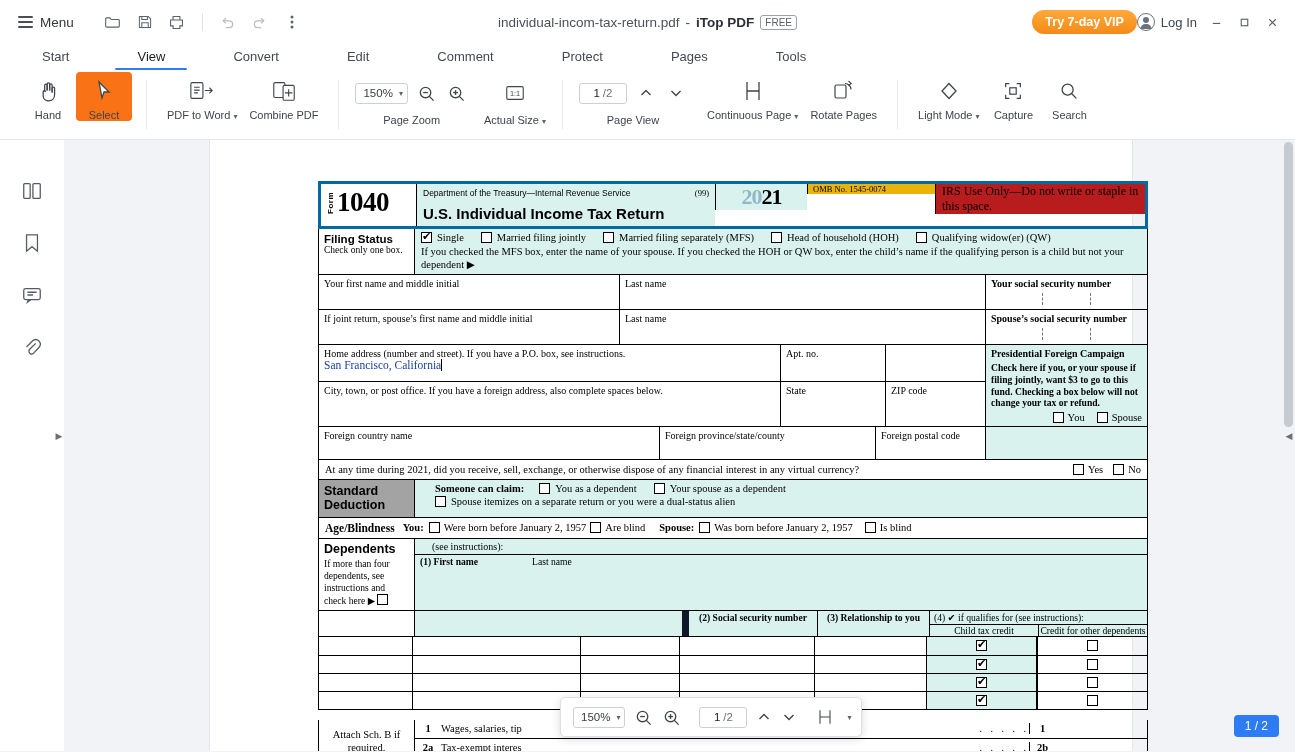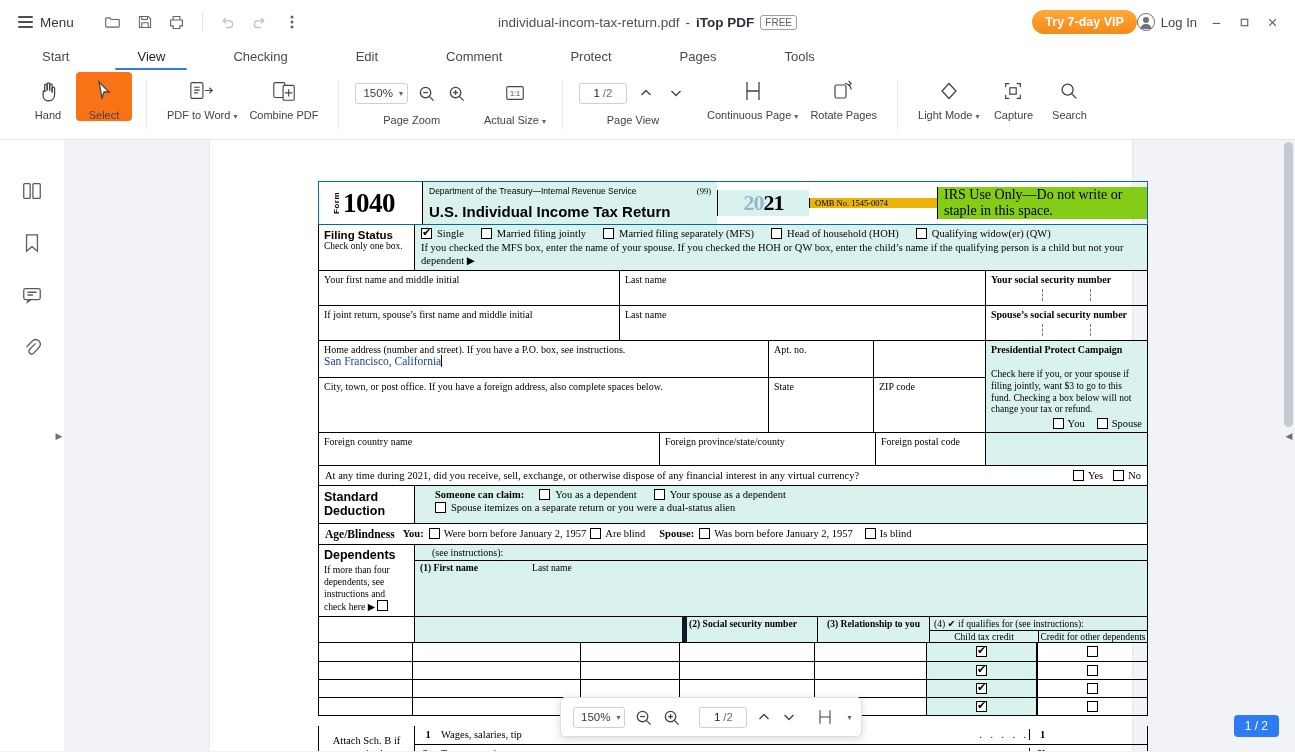--- a/index.html
+++ b/index.html
@@ -118,36 +118,36 @@
     position:absolute; right:1px; top:285px; width:10px; height:22px; display:flex; align-items:center; justify-content:center;
     color:#6a7079; font-size:9px; cursor:pointer;
   }
 
   
   .form1040 {
     position:absolute; left:254px; top:41px; width:830px;
     font-family:"Liberation Serif", serif; color:#000; font-size:11px;
   }
   .teal { background:#d9f2ee; }
-  .hdr { display:flex; align-items:center; border:1px solid #0369a1;padding-left:8px; }
+  .hdr { display:flex; align-items:flex-start; border:3px solid #0369a1; }
   .hdr-left { width:95px; display:flex; align-items:center; padding:3px 5px; background:#fff;}
   .formword {
     font-size:8px; writing-mode:vertical-rl; transform:rotate(180deg); letter-spacing:0.5px; margin-right:2px;
     font-family:"Liberation Sans", sans-serif; font-weight:bold;
   }
   .f1040 { font-size:27px; font-weight:bold; letter-spacing:-0.5px; font-family:"Liberation Serif", serif;}
   .hdr-mid { flex:1; padding:4px 6px; background:#d9f2ee; border-left:1px solid #000; position:relative;}
   .dept { font-size:8.5px; font-family:"Liberation Sans", sans-serif;}
   .ustitle { font-size:15px; font-weight:bold; margin-top:7px; font-family:"Liberation Sans", sans-serif;}
   .nn { position:absolute; right:6px; top:4px; font-size:8.5px; }
   .hdr-year { width:92px; border-left:1px solid #000; background:#d9f2ee; display:flex; align-items:center; justify-content:center;}
   .yr20 { font-size:22px; color:#8fb8c9; font-weight:bold; letter-spacing:-1px;}
   .yr21 { font-size:22px; font-weight:bold; letter-spacing:-1px;}
   .hdr-omb { width:128px; border-left:1px solid #000; background:#eab308; font-size:8.5px; display:flex; align-items:center; padding:0 5px;}
-  .hdr-irs { flex:0 0 210px; border-left:1px solid #000; background:#84cc16; font-size:14px; display:flex; align-items:center; padding:0 6px;}
+  .hdr-irs { flex:0 0 210px; border-left:1px solid #000; background:#b91c1c; font-size:12px; display:flex; align-items:center; padding:0 6px;}
 
   .sec { border:1px solid #000; border-top:0; display:flex; }
   .sec-label { width:95px; padding:4px 5px; font-size:10.5px; }
   .sec-label b { font-size:11.5px; display:block; font-family:"Liberation Sans", sans-serif;}
   .sec-body { flex:1; border-left:1px solid #000; background:#d9f2ee; padding:3px 6px; }
 
   .cbrow { display:flex; align-items:center; gap:5px; flex-wrap:wrap; font-size:10.5px;}
   .cb { width:11px; height:11px; border:1px solid #000; background:#fff; display:inline-block; position:relative; flex:none;}
   .cb.checked::after{
     content:"✔"; position:absolute; left:0px; top:-3px; font-size:11px; color:#000; font-family:"DejaVu Sans", sans-serif;
@@ -283,21 +283,21 @@
               <line x1="10.5" y1="3.5" x2="3.5" y2="10.5"></line>
             </svg>
         </div>
       </div>
     </div>
   </div>
 
   <div class="tabs">
     <div class="tab">Start</div>
     <div class="tab active">View</div>
-    <div class="tab">Checking</div>
+    <div class="tab">Convert</div>
     <div class="tab">Edit</div>
     <div class="tab">Comment</div>
     <div class="tab">Protect</div>
     <div class="tab">Pages</div>
     <div class="tab">Tools</div>
   </div>
 
   <div class="ribbon">
     <div class="rb-group">
       <div class="rb-item">
@@ -566,27 +566,27 @@
               <div class="blue-text"><span>San Francisco, California</span><span class="caret-line"></span></div>
             </div>
             <div class="ncell" style="height:36px;border-top:1px solid #000;"><span>City, town, or post office. If you have a foreign address, also complete spaces below.</span></div>
           </div>
           <div style="width:105px;border-left:1px solid #000;">
             <div class="ncell" style="height:36px;"><span>Apt. no.</span></div>
             <div style="display:flex;height:36px;border-top:1px solid #000;">
               <div class="ncell" style="width:105px;"><span>State</span></div>
             </div>
           </div>
-          <div style="width:112px;border-left:1px solid #000;">
+          <div style="width:100px;border-left:1px solid #000;">
             <div class="ncell" style="height:36px;"></div>
             <div class="ncell" style="height:36px;border-top:1px solid #000;"><span>ZIP code</span></div>
           </div>
           <div class="ncell bl teal" style="width:162px;">
-            <b>Presidential Protect Campaign</b>
-            <div style="font-size:9.6px;line-height:1.22;margin-top:13px;">Check here if you, or your spouse if filing jointly, want $3 to go to this fund. Checking a box below will not change your tax or refund.</div>
+            <b>Presidential Foreign Campaign</b>
+            <div style="font-size:9.6px;line-height:1.22;margin-top:3px;font-weight:bold;">Check here if you, or your spouse if filing jointly, want $3 to go to this fund. Checking a box below will not change your tax or refund.</div>
             <div class="cbrow" style="margin-top:3px;justify-content:flex-end;gap:4px;">
               <span class="cb"></span>
               <span>You</span>
               <span class="cb" style="margin-left:8px;"></span>
               <span>Spouse</span>
             </div>
           </div>
         </div>
 
         <div class="nrow">
@@ -599,21 +599,21 @@
         <div class="q-row">
           <span>At any time during 2021, did you receive, sell, exchange, or otherwise dispose of any financial interest in any virtual currency?</span>
           <span class="spacer"></span>
           <span class="cb" style="margin:0 4px 0 8px;"></span>
           <span>Yes</span>
           <span class="cb" style="margin:0 4px 0 10px;"></span>
           <span>No</span>
         </div>
 
         <div class="std-row">
-          <div style="width:95px;padding:4px 5px;background:#ffffff;">
+          <div style="width:95px;padding:4px 5px;background:#a3a3a3;">
             <b style="font-size:12.5px;font-family:'Liberation Sans',sans-serif;display:block;line-height:1.15;">Standard Deduction</b>
           </div>
           <div style="flex:1;border-left:1px solid #000;padding:3px 20px;">
             <div class="cbrow">
               <b style="margin-right:10px;">Someone can claim:</b>
               <span class="cb"></span>
               <span class="cb-lbl">You as a dependent</span>
               <span class="cb"></span>
               <span class="cb-lbl">Your spouse as a dependent</span>
             </div>
@@ -653,21 +653,21 @@
               <div style="width:0"></div>
             </div>
           </div>
           <div style="width:0"></div>
         </div>
 
         <div style="display:flex; border:1px solid #000;border-top:0;">
           <div style="width:95px;"></div>
           <div style="flex:1;border-left:1px solid #000;background:#d9f2ee;display:flex;">
             <div style="width:267px;"></div>
-            <div style="width:135px;border-left:5px solid #0f172a;text-align:left;font-size:9.6px;padding:1px 2px;"><b>(2) Social security number</b></div>
+            <div style="width:135px;border-left:7px solid #0f172a;text-align:center;font-size:9.6px;padding:1px 2px;"><b>(2) Social security number</b></div>
             <div style="width:112px;border-left:1px solid #000;text-align:center;font-size:9.6px;padding:1px 2px;"><b>(3) Relationship to you</b></div>
             <div style="flex:1;border-left:1px solid #000;">
               <div style="font-size:9.6px;padding:1px 4px;">(4) ✔ if qualifies for (see instructions):</div>
               <div style="display:flex;border-top:1px solid #000;">
                 <div style="flex:1;text-align:center;font-size:9.6px;">Child tax credit</div>
                 <div style="flex:1;text-align:center;font-size:9.6px;border-left:1px solid #000;">Credit for other dependents</div>
               </div>
             </div>
           </div>
         </div>

